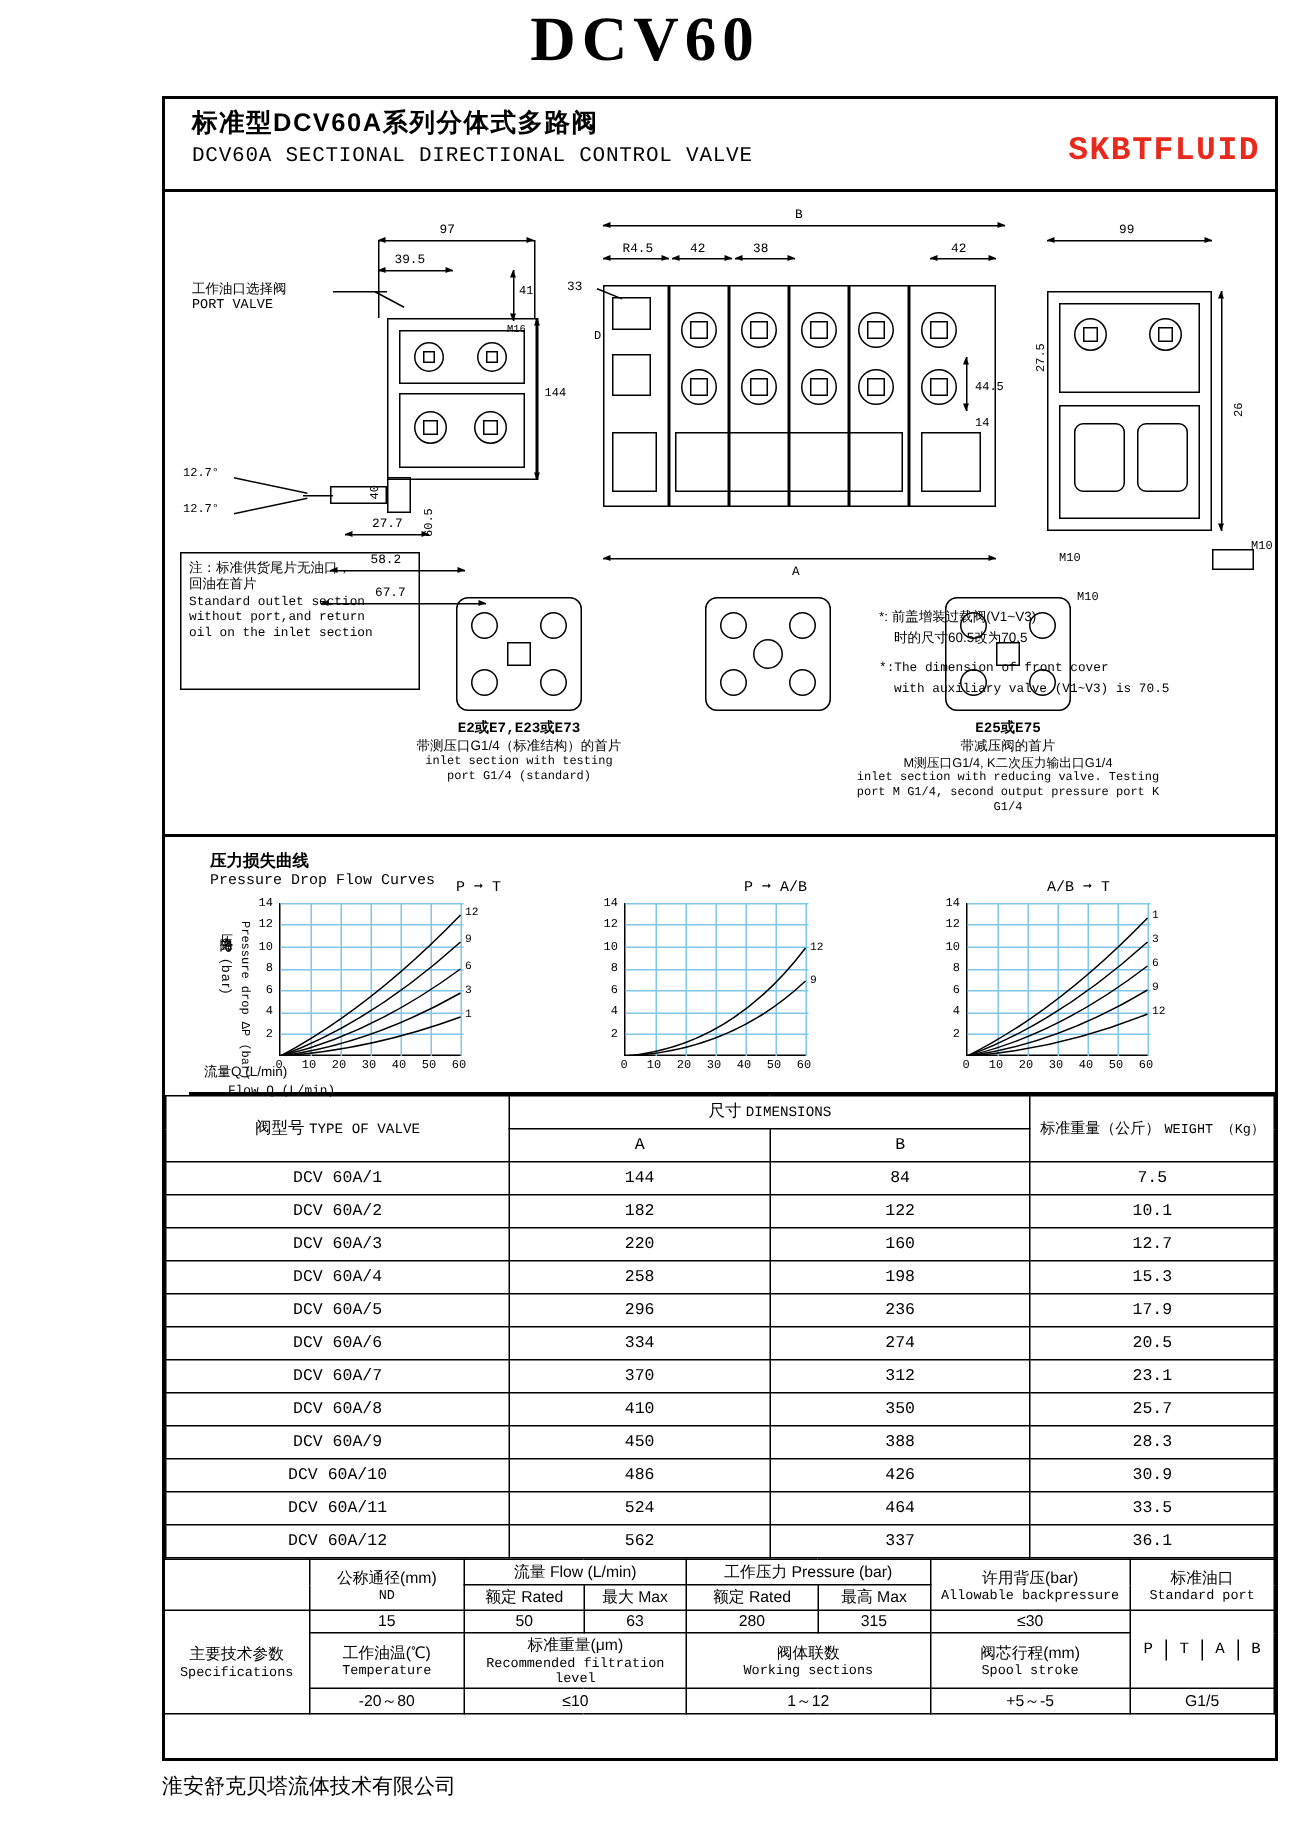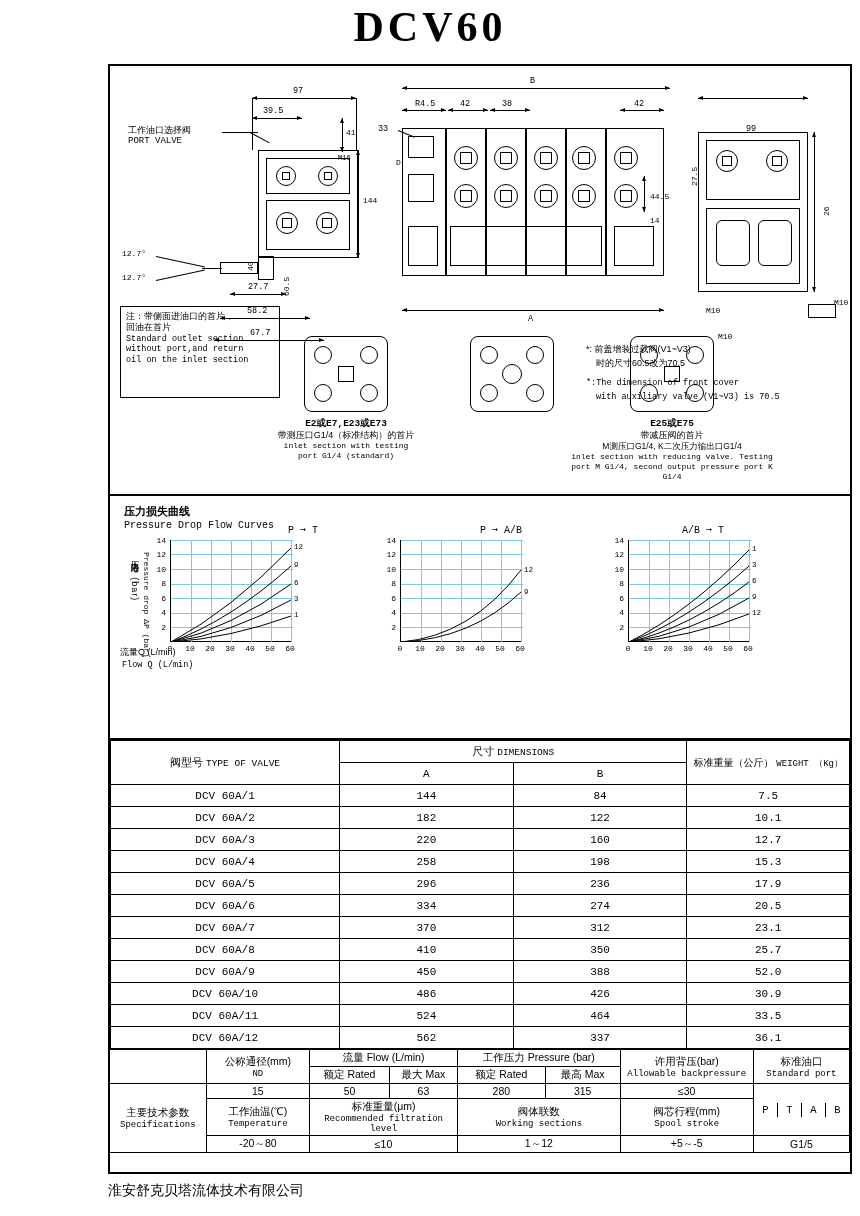--- a/index.html
+++ b/index.html
@@ -34,21 +34,21 @@
     font-family:"Liberation Mono", monospace; letter-spacing:0.5px;
   }
   .hdr .brand{
     position:absolute; right:10px; top:22px; font-size:22px; color:#e8291c;
     font-family:"Liberation Mono", monospace; font-weight:700; letter-spacing:1px;
   }
 
   
   .sec{position:relative; box-sizing:border-box; border-bottom:2px solid #000;}
   .sec-draw{height:430px;}
-  .sec-curve{height:244px;}
+  .sec-curve{height:172px;margin-left:16px;}
 
   
   .lab{position:absolute; font-size:9px; font-family:"Liberation Sans", sans-serif; white-space:nowrap;}
   .labm{position:absolute; font-size:8.5px; font-family:"Liberation Mono", monospace; white-space:nowrap;}
   .vline{position:absolute;background:#000;width:1px;}
   .hline{position:absolute;background:#000;height:1px;}
 
   
   .notebox{
     position:absolute; left:10px; top:240px; width:160px; height:92px;
@@ -125,20 +125,25 @@
 </style>
 </head>
 <body>
 
 <div class="page">
 
   <div class="big-title">DCV60</div>
 
   <div class="frame">
 
+    <div class="hdr">
+      <div class="cn">标准型DCV60A系列分体式多路阀</div>
+      <div class="en">DCV60A SECTIONAL DIRECTIONAL CONTROL VALVE</div>
+      <div class="brand">SKBTFLUID</div>
+    </div>
 
     <div class="sec sec-draw">
 
       <div class="dimarrow" style="left:142px;top:32px;width:104px;"></div>
       <div class="labm" style="left:183px;top:20px;">97</div>
       <div class="vline" style="left:142px;top:32px;height:52px;"></div>
       <div class="vline" style="left:246px;top:32px;height:52px;"></div>
 
       <div class="dimarrow" style="left:142px;top:52px;width:50px;"></div>
       <div class="labm" style="left:153px;top:40px;">39.5</div>
@@ -178,21 +183,21 @@
       <div class="labm rot90" style="left:172px;top:230px;font-size:8px;">60.5</div>
 
       <div class="dimarrow" style="left:120px;top:228px;width:56px;"></div>
       <div class="labm" style="left:138px;top:216px;">27.7</div>
       <div class="dimarrow" style="left:110px;top:252px;width:90px;"></div>
       <div class="labm" style="left:137px;top:240px;">58.2</div>
       <div class="dimarrow" style="left:104px;top:274px;width:110px;"></div>
       <div class="labm" style="left:140px;top:262px;">67.7</div>
 
       <div class="notebox">
-        <div class="zh">注：带侧面进油口的首片，</div>
+        <div class="zh">注：标准供货尾片无油口，</div>
         <div class="zh">回油在首片</div>
         <div class="en">Standard outlet section</div>
         <div class="en">without port,and return</div>
         <div class="en">oil on the inlet section</div>
       </div>
 
       <div class="dimarrow" style="left:292px;top:22px;width:268px;"></div>
       <div class="labm" style="left:420px;top:10px;">B</div>
 
       <div class="dimarrow" style="left:292px;top:44px;width:44px;"></div>
@@ -243,21 +248,21 @@
 
       <div class="labm" style="left:286px;top:92px;font-size:8px;">D</div>
       <div class="labm" style="left:540px;top:126px;font-size:8px;">44.5</div>
       <div class="labm" style="left:540px;top:150px;font-size:8px;">14</div>
       <div class="dimarrow-v" style="left:534px;top:110px;height:36px;"></div>
 
       <div class="dimarrow" style="left:292px;top:244px;width:262px;"></div>
       <div class="labm" style="left:418px;top:248px;">A</div>
 
       <div class="dimarrow" style="left:588px;top:32px;width:110px;"></div>
-      <div class="labm" style="left:636px;top:20px;margin-top:38px;">99</div>
+      <div class="labm" style="left:636px;top:20px;">99</div>
 
       <div class="boxb" style="left:588px;top:66px;width:110px;height:160px;"></div>
       <div class="box" style="left:596px;top:74px;width:94px;height:60px;"></div>
       <div class="box" style="left:596px;top:142px;width:94px;height:76px;"></div>
       <div class="circ" style="left:606px;top:84px;width:22px;height:22px;"></div>
       <div class="circ" style="left:656px;top:84px;width:22px;height:22px;"></div>
       <div class="box" style="left:612px;top:90px;width:10px;height:10px;"></div>
       <div class="box" style="left:662px;top:90px;width:10px;height:10px;"></div>
       <div class="box" style="left:606px;top:154px;width:34px;height:46px;border-radius:6px;"></div>
       <div class="box" style="left:648px;top:154px;width:34px;height:46px;border-radius:6px;"></div>
@@ -311,21 +316,21 @@
       </div>
     </div>
 
     <div class="sec sec-curve">
       <div class="curve-title-zh">压力损失曲线</div>
       <div class="curve-title-en">Pressure Drop Flow Curves</div>
 
       <div class="axis-y-zh" style="left:18px;top:58px;">压力降△P (bar)</div>
       <div class="axis-y-en" style="left:32px;top:56px;">Pressure drop ΔP (bar)</div>
       <div class="axis-x-zh" style="left:10px;top:150px;">流量Q (L/min)</div>
-      <div class="axis-x-en" style="left:12px;top:164px;">Flow Q (L/min)</div>
+      <div class="axis-x-en" style="left:26px;top:164px;">Flow Q (L/min)</div>
 
       <div class="plot-head" style="left:178px;top:28px;">P ➞ T</div>
       <div class="plot" style="left:60px;top:44px;width:122px;height:102px;">
         <div class="grid-line" style="left:0;top:0;width:122px;height:1px;"></div>
         <div class="grid-line" style="left:0;top:14px;width:122px;height:1px;"></div>
         <div class="grid-line" style="left:0;top:29px;width:122px;height:1px;"></div>
         <div class="grid-line" style="left:0;top:44px;width:122px;height:1px;"></div>
         <div class="grid-line" style="left:0;top:58px;width:122px;height:1px;"></div>
         <div class="grid-line" style="left:0;top:73px;width:122px;height:1px;"></div>
         <div class="grid-line" style="left:0;top:87px;width:122px;height:1px;"></div>
@@ -509,21 +514,21 @@
       <tr>
         <td>DCV 60A/8</td>
         <td>410</td>
         <td>350</td>
         <td>25.7</td>
       </tr>
       <tr>
         <td>DCV 60A/9</td>
         <td>450</td>
         <td>388</td>
-        <td>52.0</td>
+        <td>28.3</td>
       </tr>
       <tr>
         <td>DCV 60A/10</td>
         <td>486</td>
         <td>426</td>
         <td>30.9</td>
       </tr>
       <tr>
         <td>DCV 60A/11</td>
         <td>524</td>

